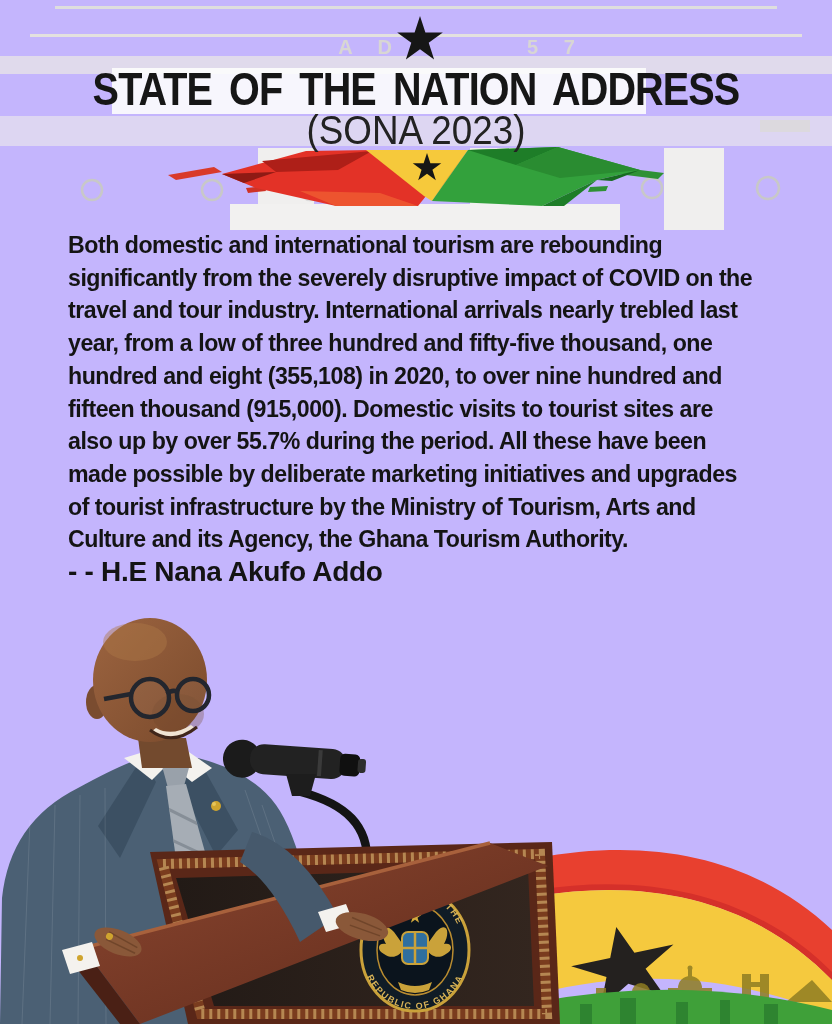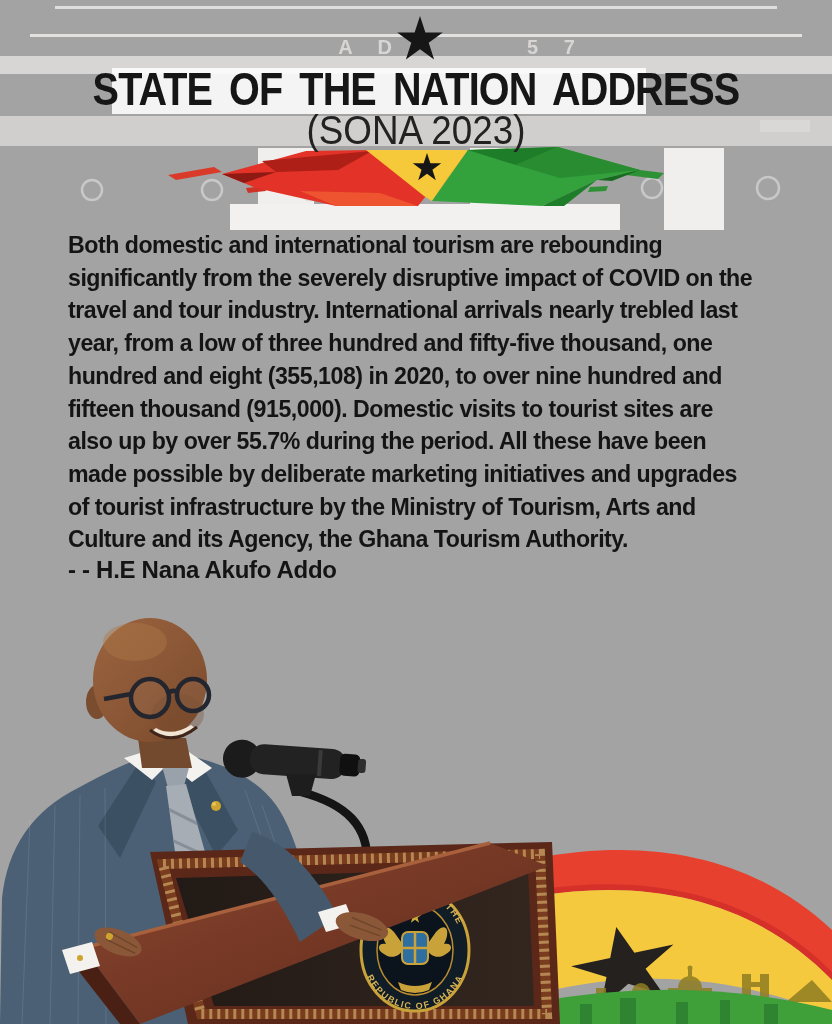--- a/index.html
+++ b/index.html
@@ -1,18 +1,18 @@
 <!DOCTYPE html>
 <html><head>
 <meta charset="utf-8">
 <style>
   html,body{margin:0;padding:0;background:#ffffff;}
   .poster{
     position:relative;width:832px;height:1024px;overflow:hidden;
-    background:#a3a3a3;font-family:"Liberation Sans",sans-serif;
+    background:#c4b5fd;font-family:"Liberation Sans",sans-serif;
   }
   .poster svg{display:block;}
   .layer{position:absolute;left:0;top:0;}
   
   .title{
     position:absolute;left:0;top:66px;width:832px;text-align:center;
     font-size:46px;font-weight:800;color:#161616;letter-spacing:-1px;word-spacing:8px;
     transform:scaleX(0.86);transform-origin:50% 50%;white-space:nowrap;line-height:1;
   }
   .subtitle{
@@ -22,21 +22,21 @@
   }
   
   .quote{
     position:absolute;left:68px;top:229px;width:740px;
     font-size:24px;font-weight:700;color:#141414;letter-spacing:-0.5px;
     transform:scaleX(0.965);transform-origin:0 0;
   }
   .quote .qline{white-space:nowrap;line-height:32.7px;}
   .attribution{
     position:absolute;left:68px;top:556px;
-    font-size:24px;font-weight:700;color:#141414;letter-spacing:-0.3px;white-space:nowrap;
+    font-size:28px;font-weight:700;color:#141414;letter-spacing:-0.3px;white-space:nowrap;
   }
 </style>
 </head>
 <body>
 
 <div class="poster">
 
   <svg class="layer" width="832" height="230" viewBox="0 0 832 230">
     <defs>
       <polygon id="star" points="0,-1 0.225,-0.309 0.951,-0.309 0.363,0.118 0.588,0.809 0,0.382 -0.588,0.809 -0.363,0.118 -0.951,-0.309 -0.225,-0.309"></polygon>

